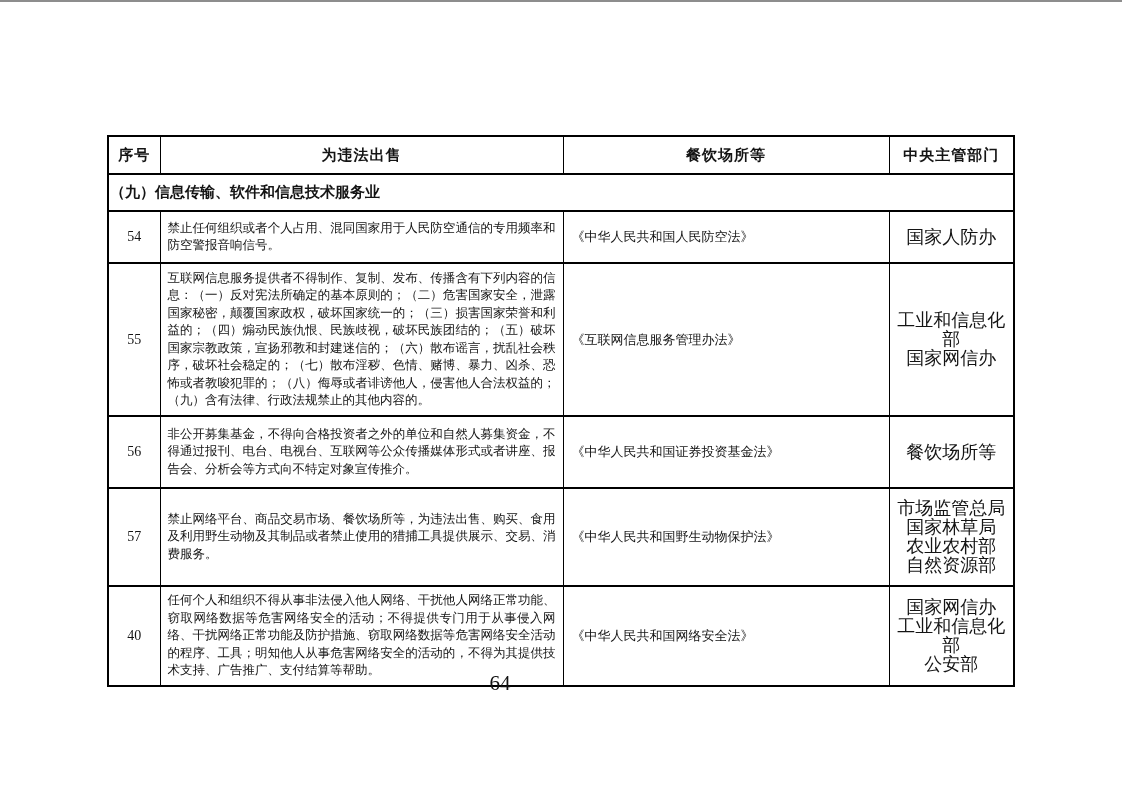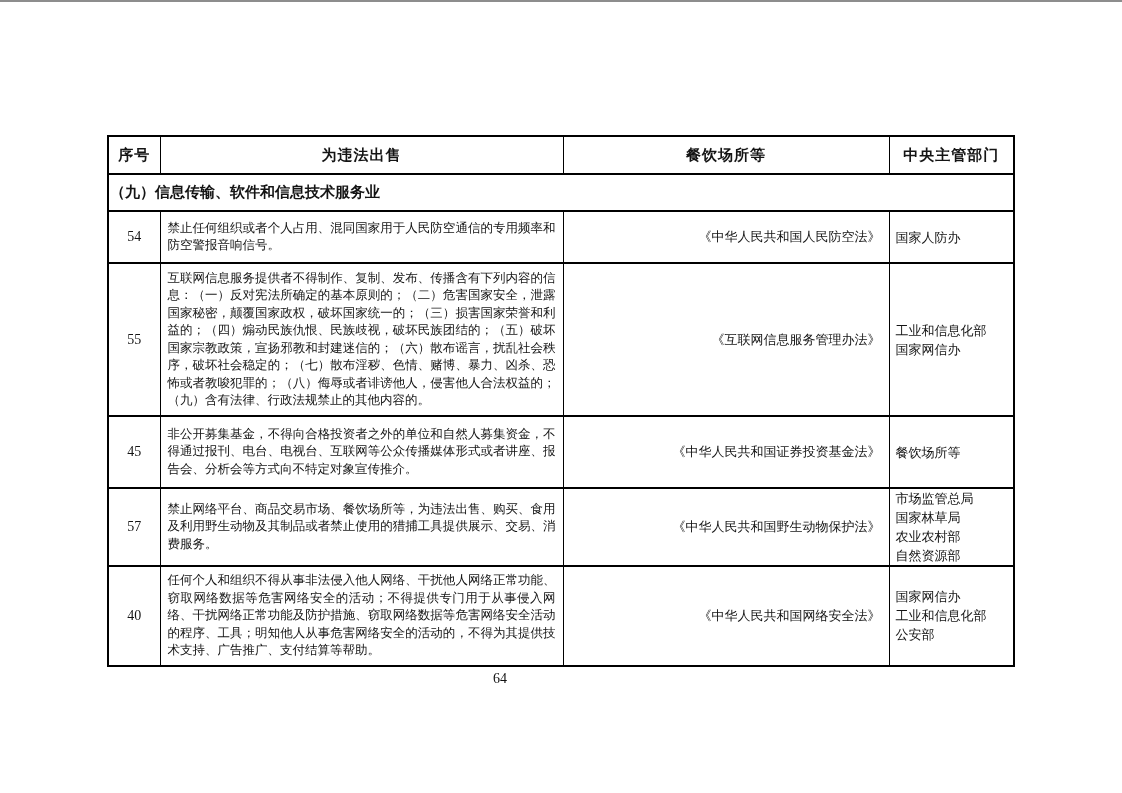--- a/index.html
+++ b/index.html
@@ -76,36 +76,36 @@
   td.cell-measure {
     font-size: 12.5px;
     line-height: 17.5px;
     padding: 5px 7px;
     text-align: justify;
     text-justify: inter-ideograph;
   }
   td.cell-basis {
     font-size: 13px;
     padding: 0 8px;
-    text-align: right;
+    text-align: left;
   }
   td.cell-dept {
-    font-size: 13px;
+    font-size: 18px;
     line-height: 19px;
-    padding: 0 6px;
-    text-align: left;
+    padding: 10px 6px;
+    text-align: center;
     white-space: pre-line;
   }
   .page-number {
     position: absolute;
     top: 671px;
     left: 0;
     width: 1000px;
     text-align: center;
-    font-size: 14px;
+    font-size: 21px;
     color: #111111;
   }
 </style>
 </head>
 <body>
 
 <div class="page">
   <div class="scan-edge"></div>
 
   <table class="doc-table">
@@ -137,21 +137,21 @@
 
     <tr class="r-55">
       <td class="cell-id">55</td>
       <td class="cell-measure">互联网信息服务提供者不得制作、复制、发布、传播含有下列内容的信息：（一）反对宪法所确定的基本原则的；（二）危害国家安全，泄露国家秘密，颠覆国家政权，破坏国家统一的；（三）损害国家荣誉和利益的；（四）煽动民族仇恨、民族歧视，破坏民族团结的；（五）破坏国家宗教政策，宣扬邪教和封建迷信的；（六）散布谣言，扰乱社会秩序，破坏社会稳定的；（七）散布淫秽、色情、赌博、暴力、凶杀、恐怖或者教唆犯罪的；（八）侮辱或者诽谤他人，侵害他人合法权益的；（九）含有法律、行政法规禁止的其他内容的。</td>
       <td class="cell-basis">《互联网信息服务管理办法》</td>
       <td class="cell-dept">工业和信息化部
 国家网信办</td>
     </tr>
 
     <tr class="r-56">
-      <td class="cell-id">45</td>
+      <td class="cell-id">56</td>
       <td class="cell-measure">非公开募集基金，不得向合格投资者之外的单位和自然人募集资金，不得通过报刊、电台、电视台、互联网等公众传播媒体形式或者讲座、报告会、分析会等方式向不特定对象宣传推介。</td>
       <td class="cell-basis">《中华人民共和国证券投资基金法》</td>
       <td class="cell-dept">餐饮场所等</td>
     </tr>
 
     <tr class="r-57">
       <td class="cell-id">57</td>
       <td class="cell-measure">禁止网络平台、商品交易市场、餐饮场所等，为违法出售、购买、食用及利用野生动物及其制品或者禁止使用的猎捕工具提供展示、交易、消费服务。</td>
       <td class="cell-basis">《中华人民共和国野生动物保护法》</td>
       <td class="cell-dept">市场监管总局

